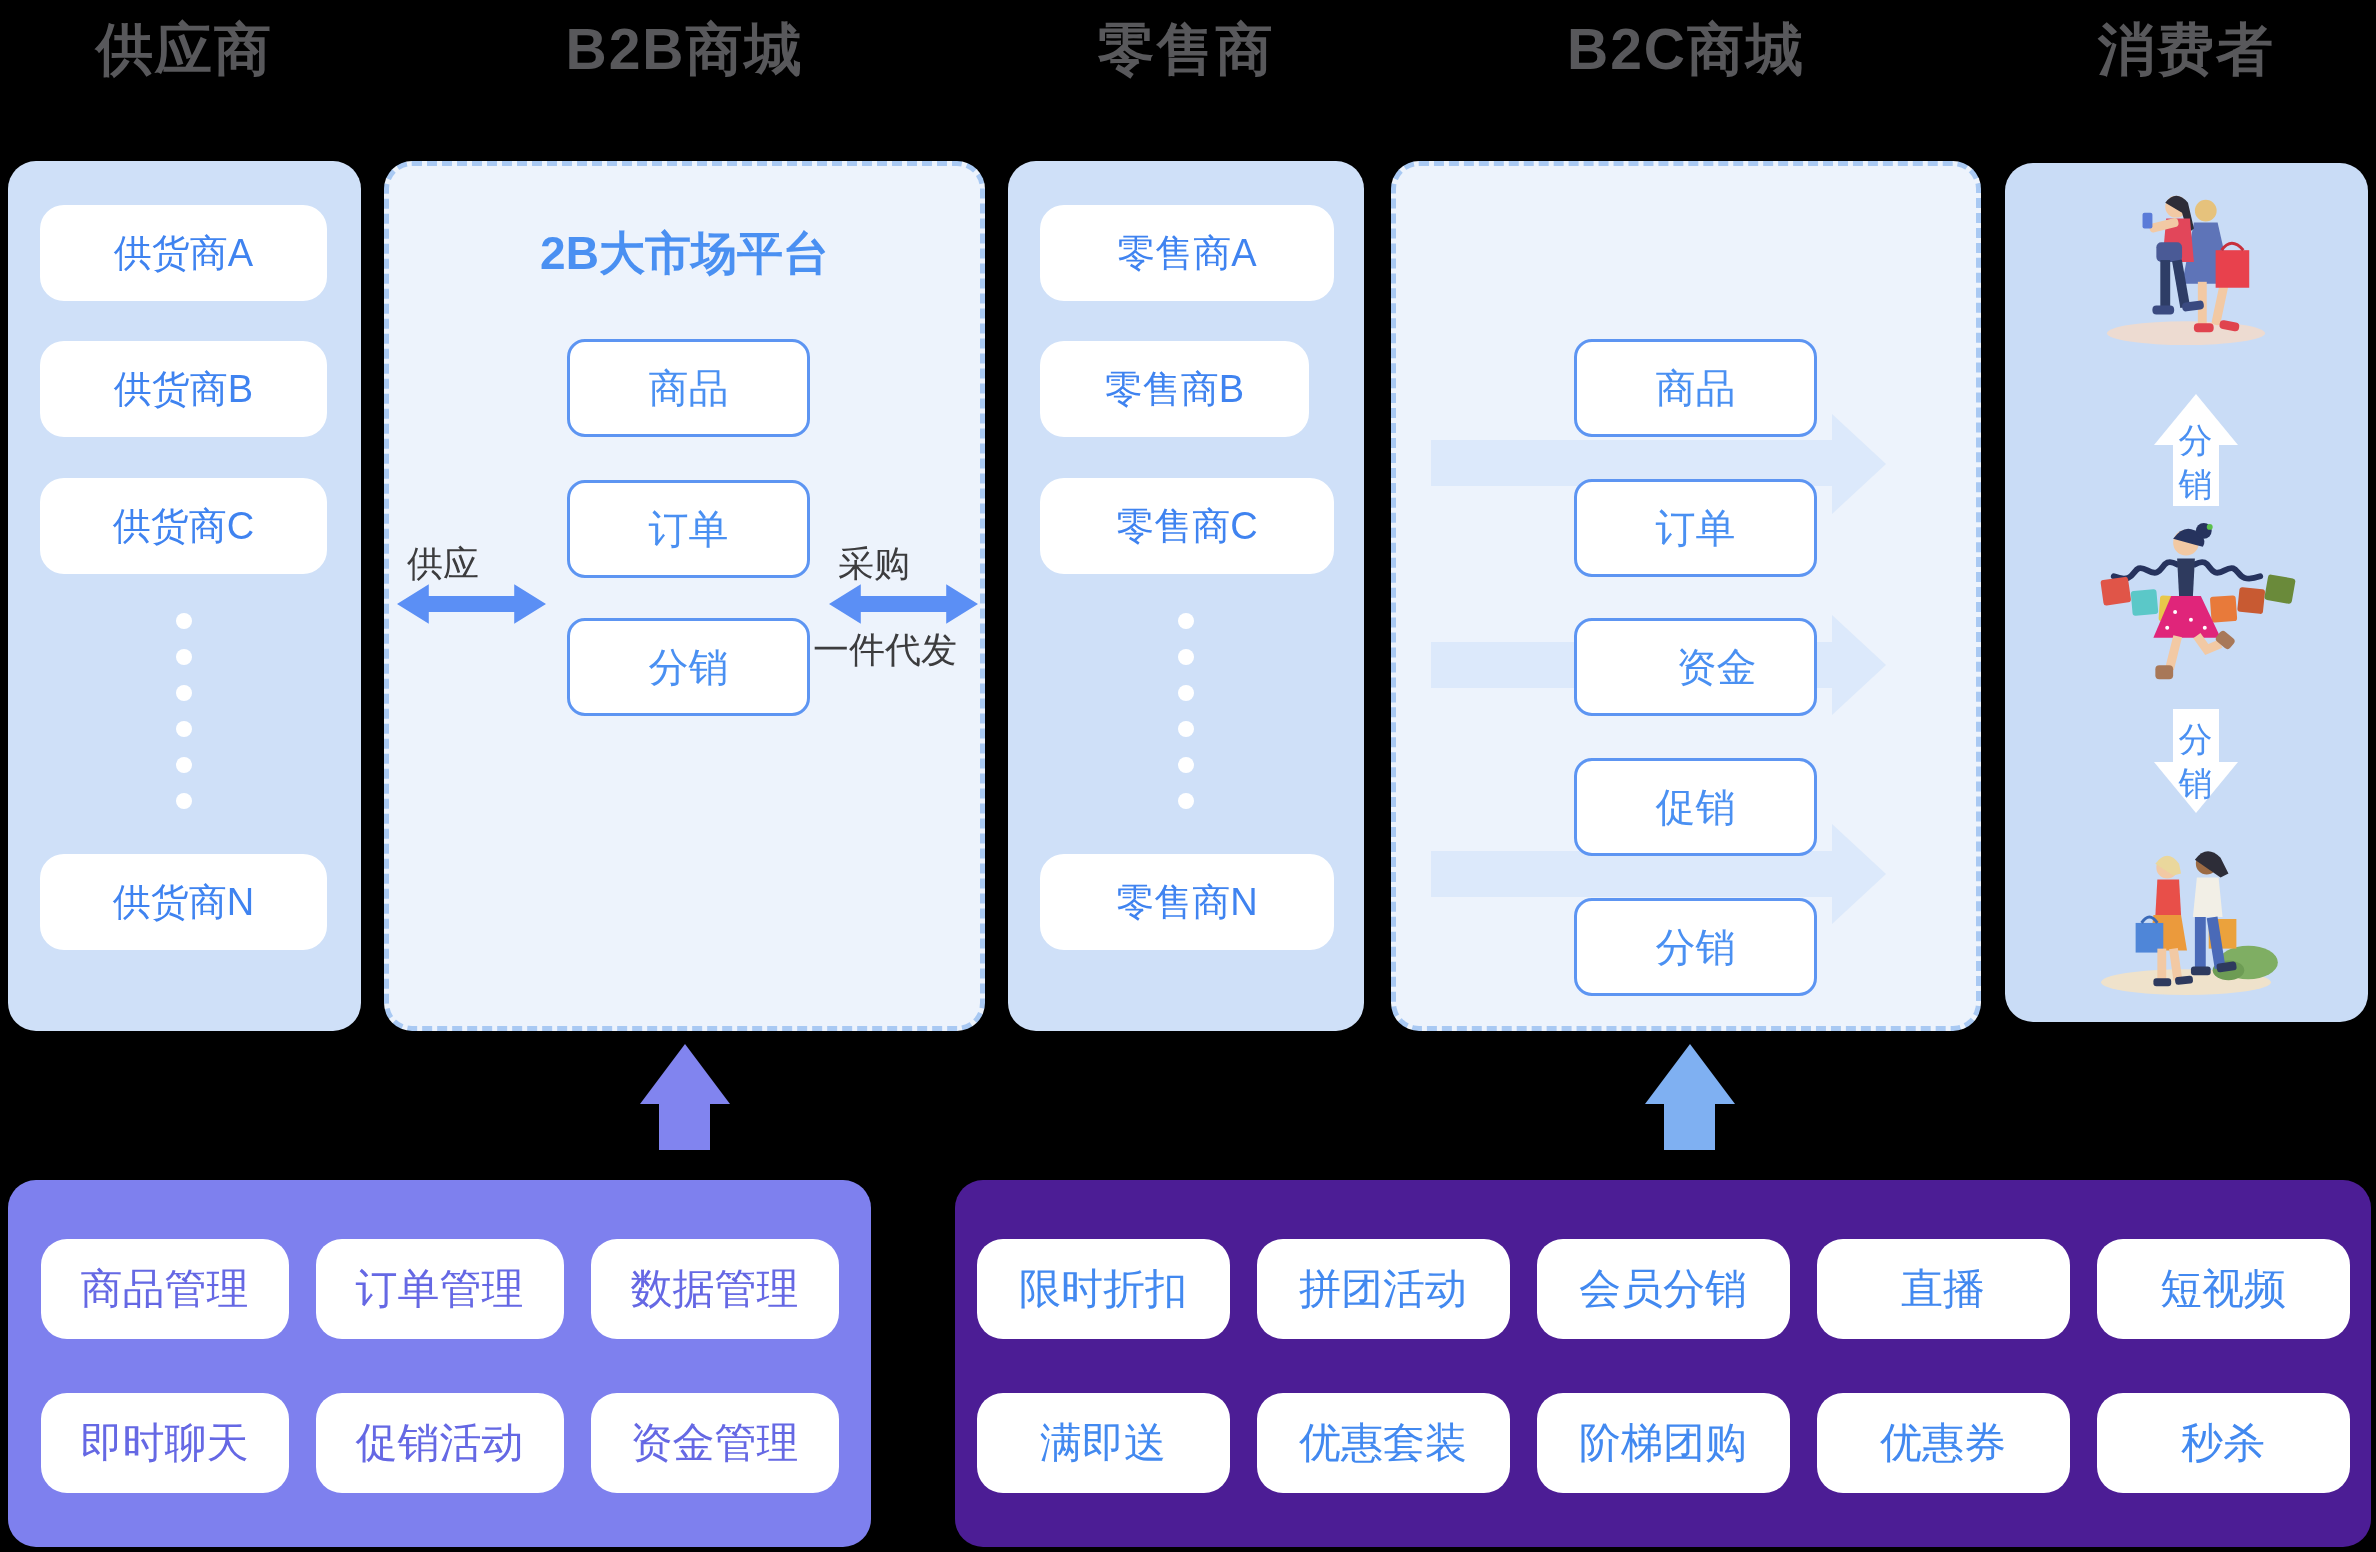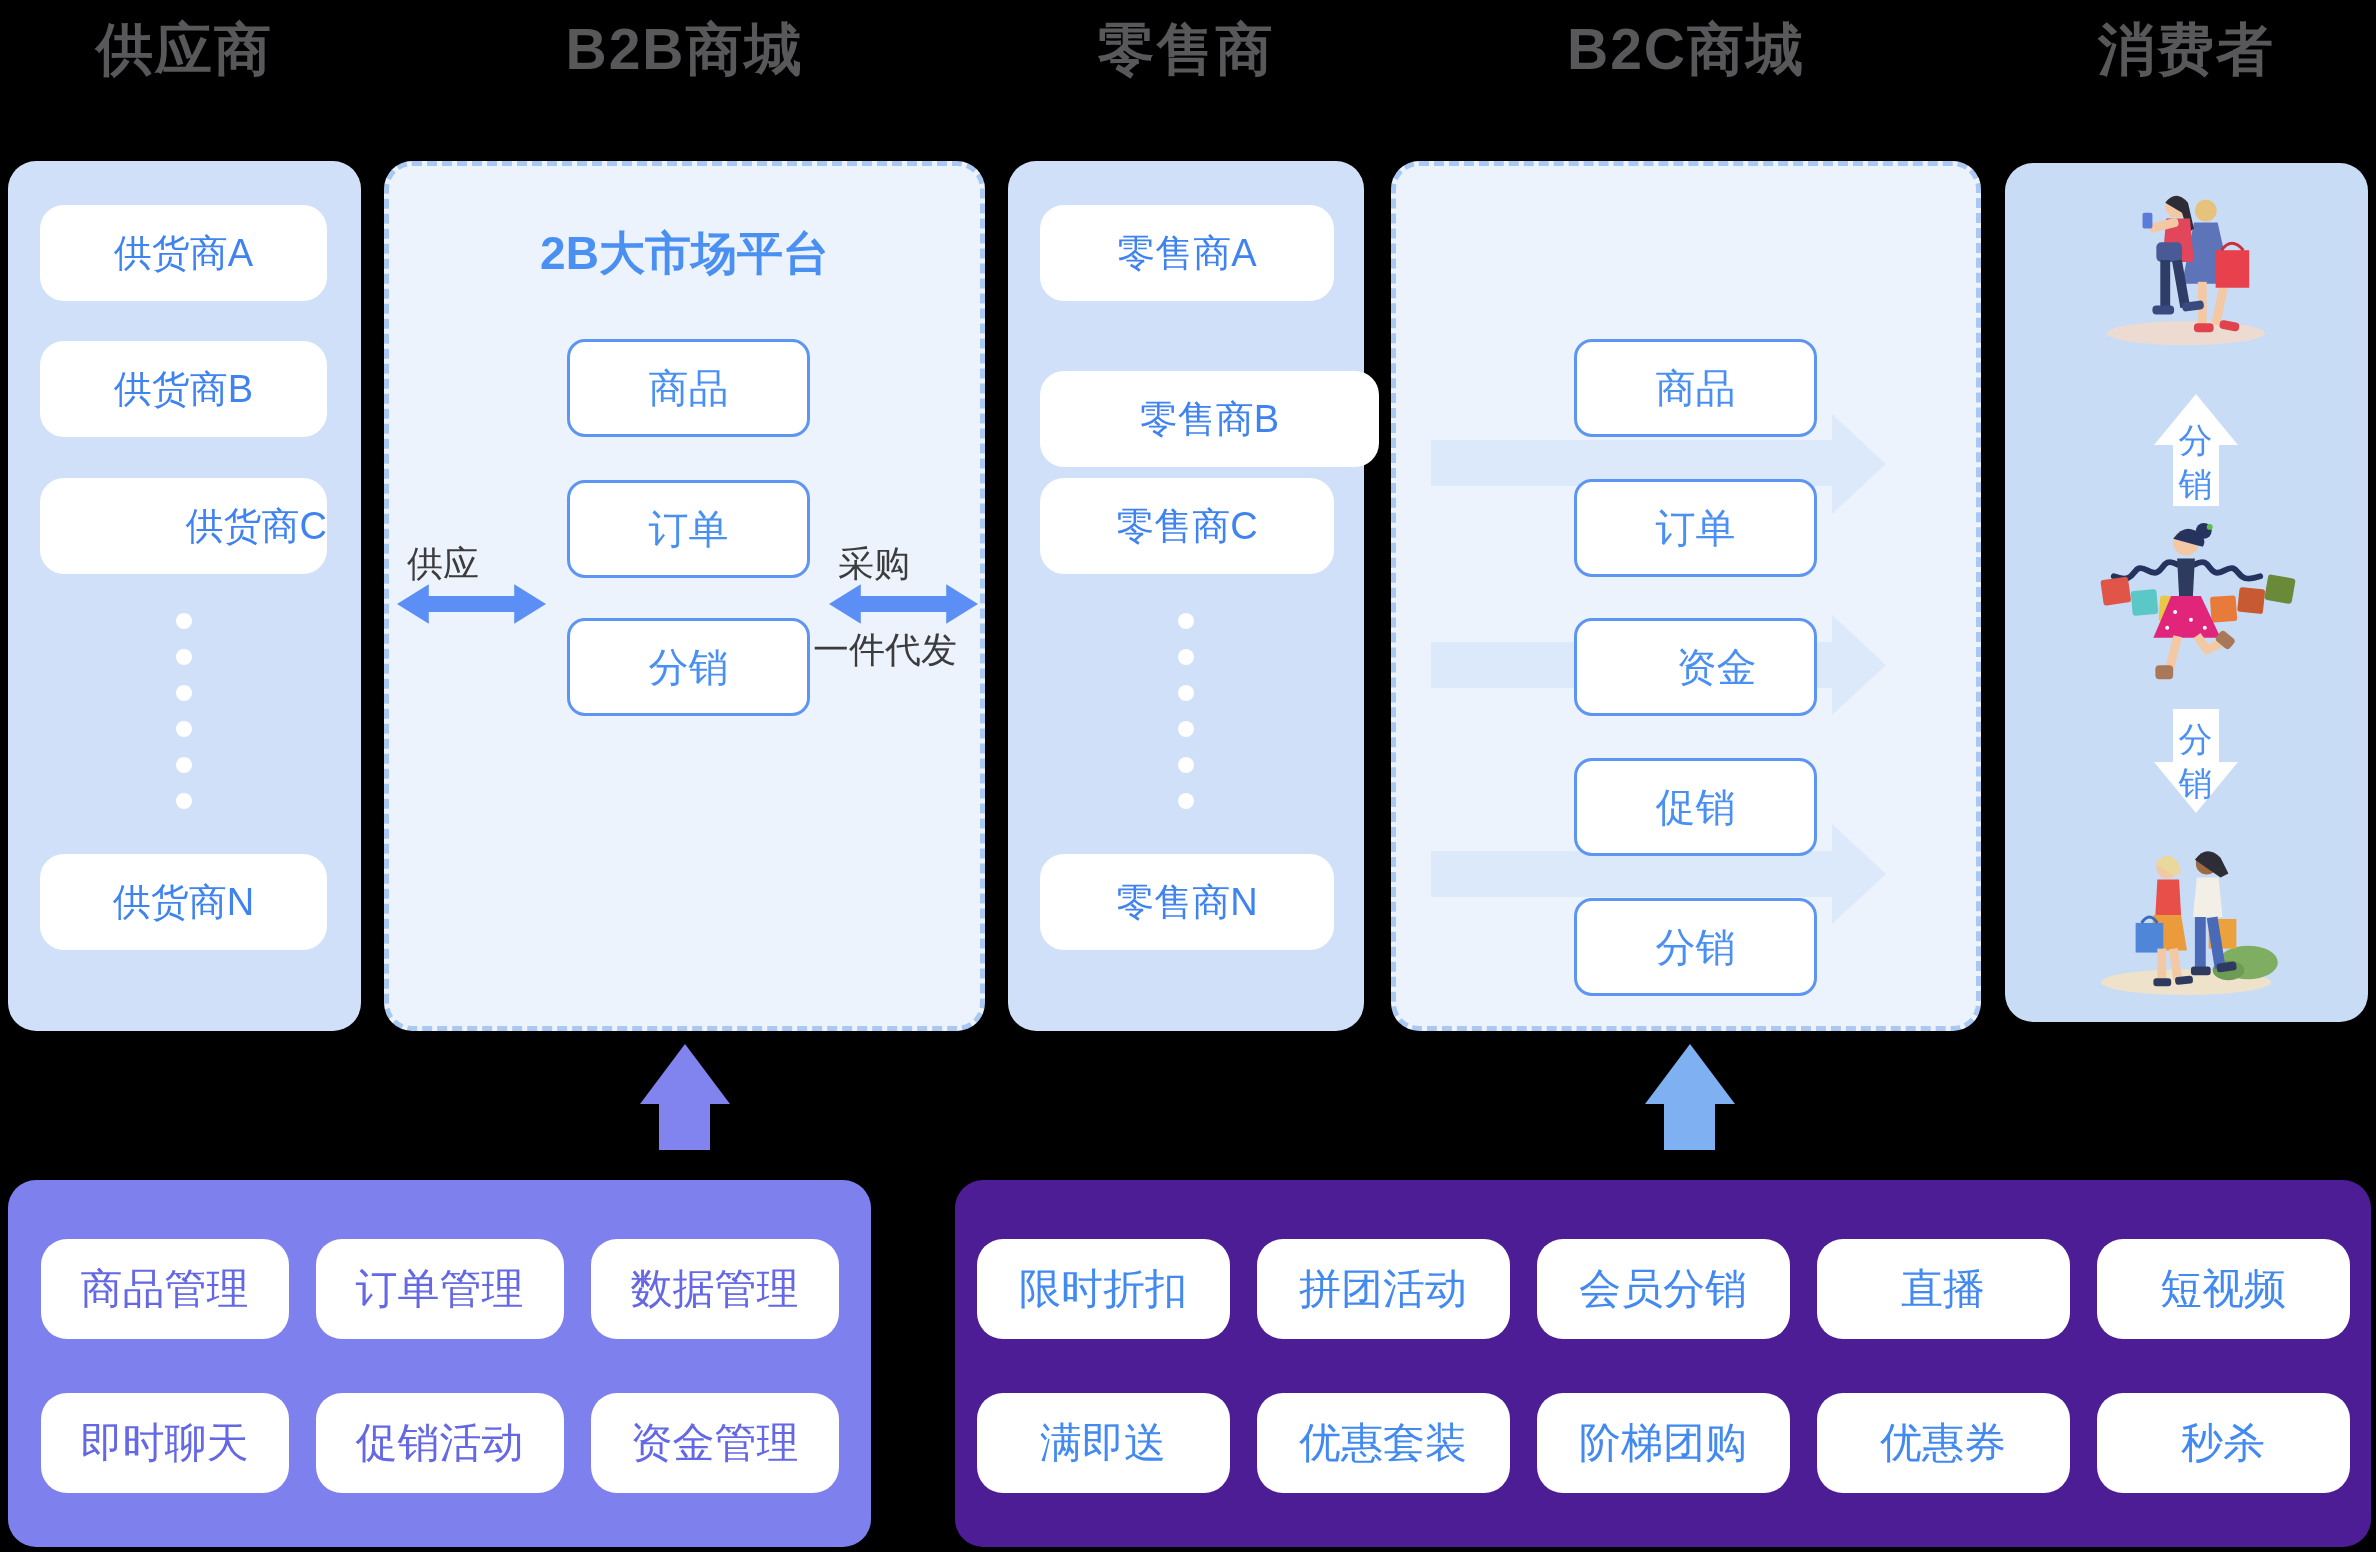--- a/index.html
+++ b/index.html
@@ -82,21 +82,21 @@
 
   <div class="col-header" style="left:8px;width:353px;">供应商</div>
   <div class="col-header" style="left:384px;width:601px;">B2B商城</div>
   <div class="col-header" style="left:1008px;width:356px;">零售商</div>
   <div class="col-header" style="left:1391px;width:590px;">B2C商城</div>
   <div class="col-header" style="left:2005px;width:363px;">消费者</div>
 
   <div class="panel light" style="left:8px;top:161px;width:353px;height:870px;">
     <div class="pill" style="top:44px;width:287px;">供货商A</div>
     <div class="pill" style="top:180px;width:287px;">供货商B</div>
-    <div class="pill" style="top:317px;width:287px;text-align:right;">供货商C</div>
+    <div class="pill" style="top:317px;width:287px;">供货商C</div>
     <div class="dots" style="left:168px;top:452px;">
       <div class="dot"></div>
         <div class="dot"></div>
       <div class="dot"></div>
         <div class="dot"></div>
       <div class="dot"></div>
         <div class="dot"></div>
     </div>
     <div class="pill" style="top:693px;width:287px;">供货商N</div>
   </div>
@@ -118,21 +118,21 @@
     <div class="double-arrow" style="left:440px;top:416px;">
       <svg width="149" height="44" viewBox="0 0 150 44">
           <polygon points="0,22 32,2 32,14 118,14 118,2 150,22 118,42 118,30 32,30 32,42" fill="#5b8ff5"></polygon>
         </svg>
     </div>
     <div class="flow-label" style="left:424px;top:460px;width:182px;">一件代发</div>
   </div>
 
   <div class="panel light" style="left:1008px;top:161px;width:356px;height:870px;">
     <div class="pill" style="top:44px;width:294px;">零售商A</div>
-    <div class="pill" style="top:180px;width:339px;margin-top:30px;">零售商B</div>
+    <div class="pill" style="top:180px;width:269px;">零售商B</div>
     <div class="pill" style="top:317px;width:294px;">零售商C</div>
     <div class="dots" style="left:170px;top:452px;">
       <div class="dot"></div>
         <div class="dot"></div>
       <div class="dot"></div>
         <div class="dot"></div>
       <div class="dot"></div>
         <div class="dot"></div>
     </div>
     <div class="pill" style="top:693px;width:294px;">零售商N</div>

